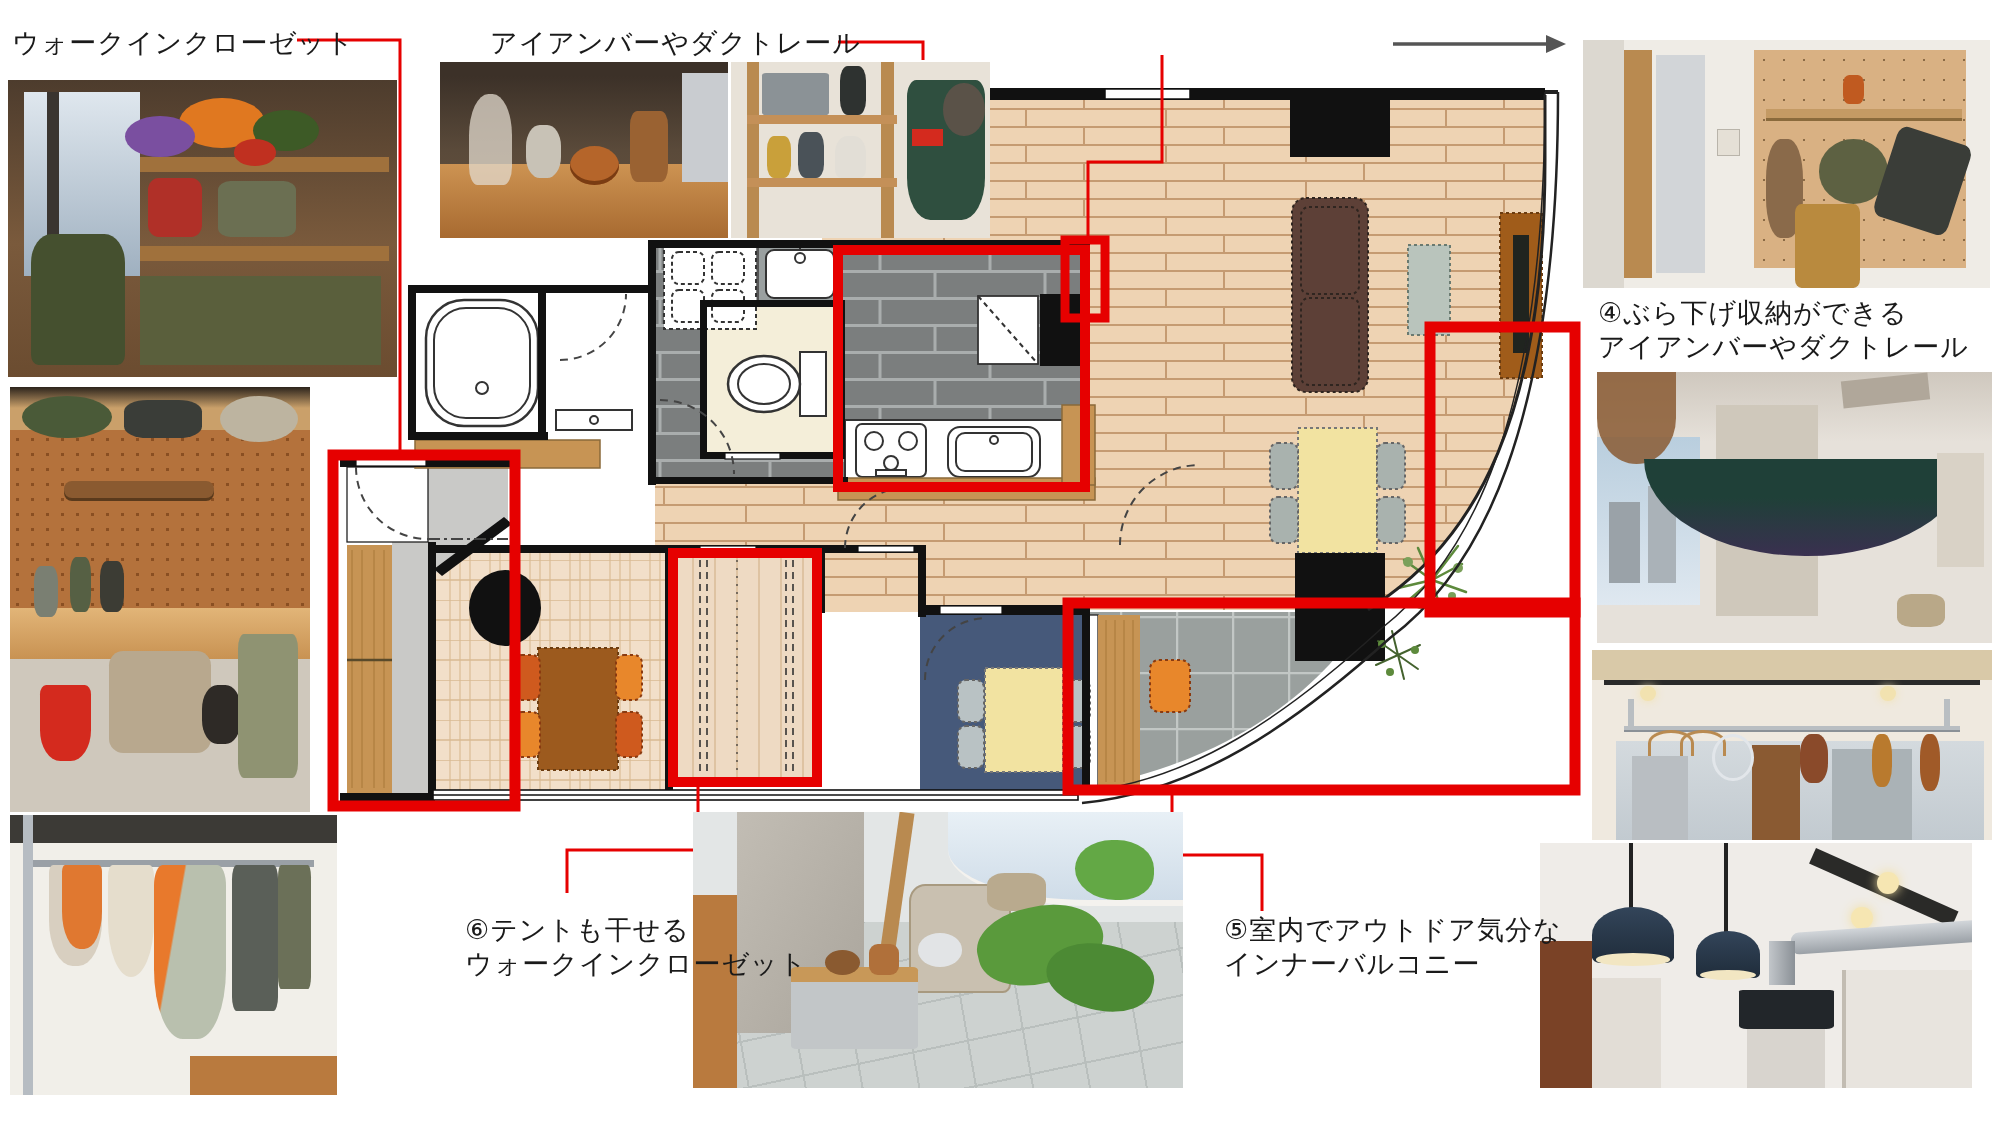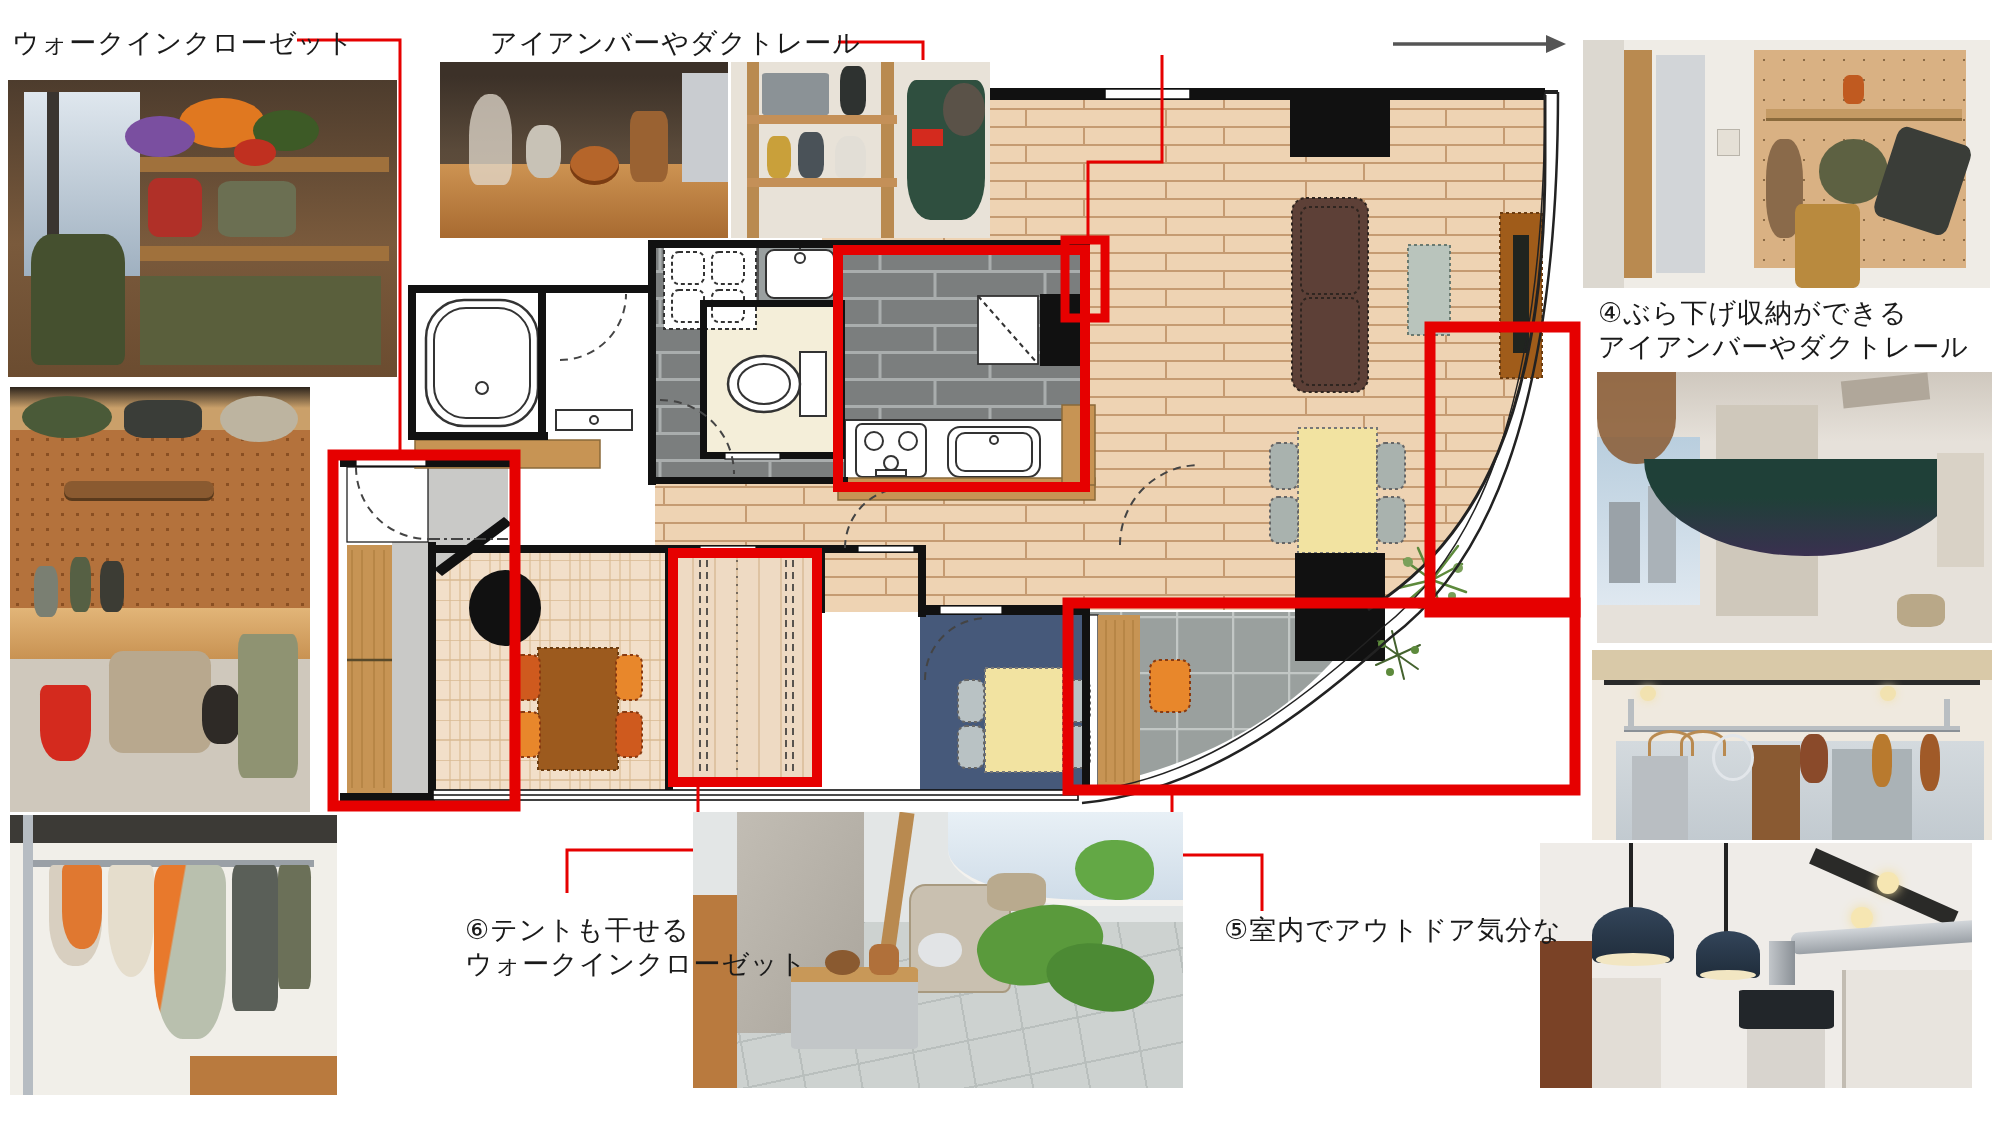--- a/index.html
+++ b/index.html
@@ -414,19 +414,20 @@
   </div>
   <div class="anno" style="left:490px;top:26px;">
     <span>アイアンバーやダクトレール</span>
   </div>
   <div class="anno" style="left:1598px;top:296px;">
     <div>④ぶら下げ収納ができる</div>
     <div>アイアンバーやダクトレール</div>
   </div>
   <div class="anno" style="left:1224px;top:913px;">
     <div>⑤室内でアウトドア気分な</div>
+    <div>インナーバルコニー</div>
   </div>
   <div class="anno" style="left:465px;top:913px;">
     <div>⑥テントも干せる</div>
     <div>ウォークインクローゼット</div>
   </div>
 
 </div>
 
 </body></html>

